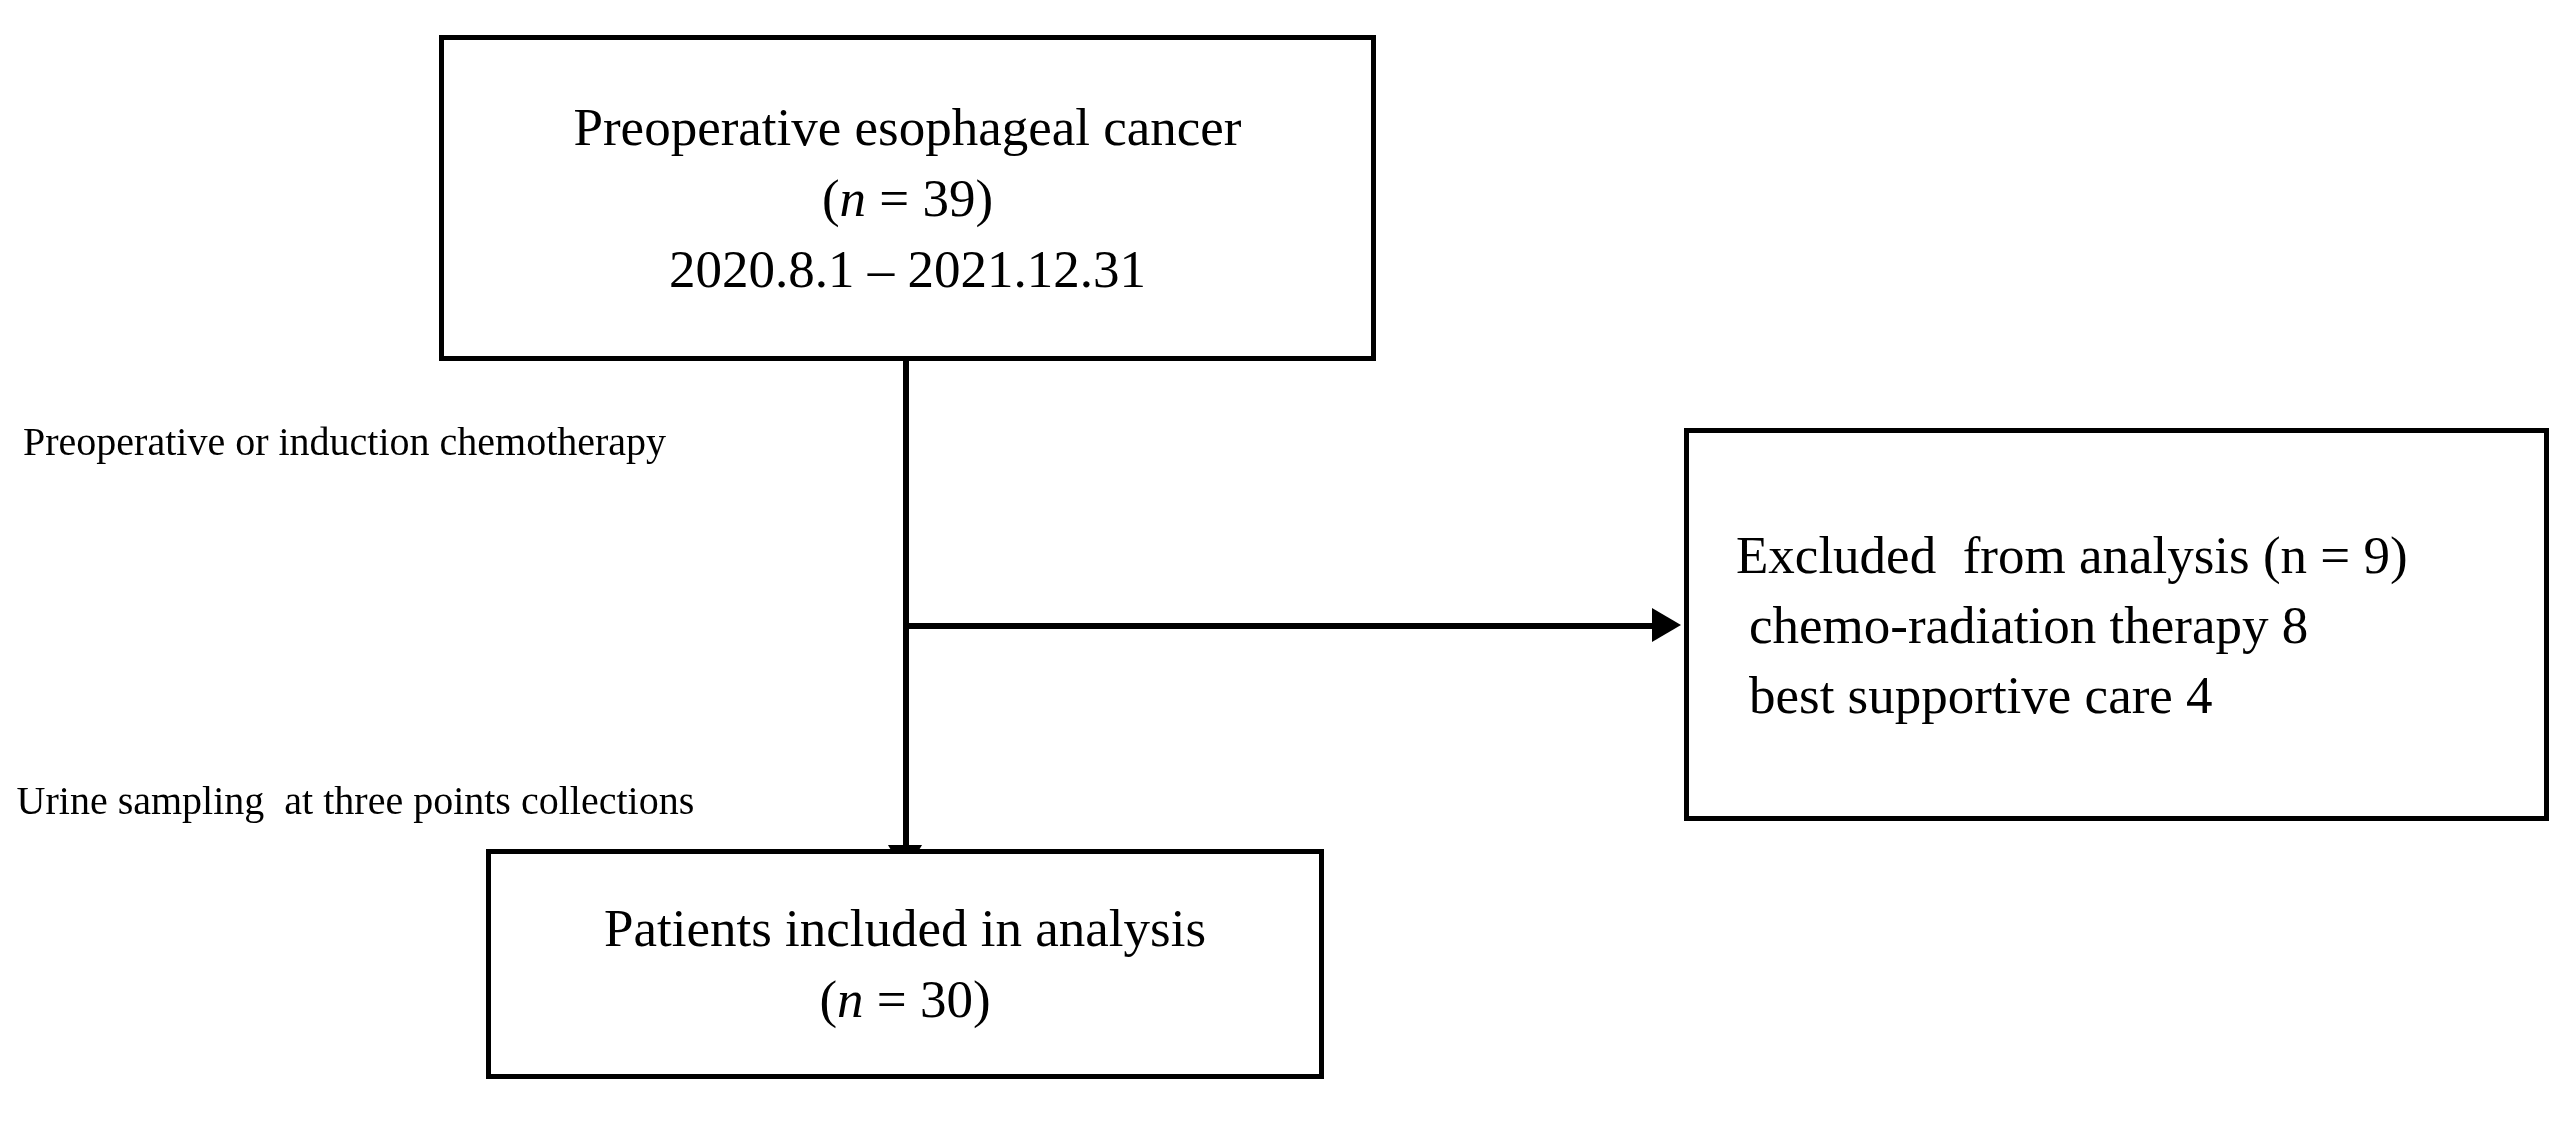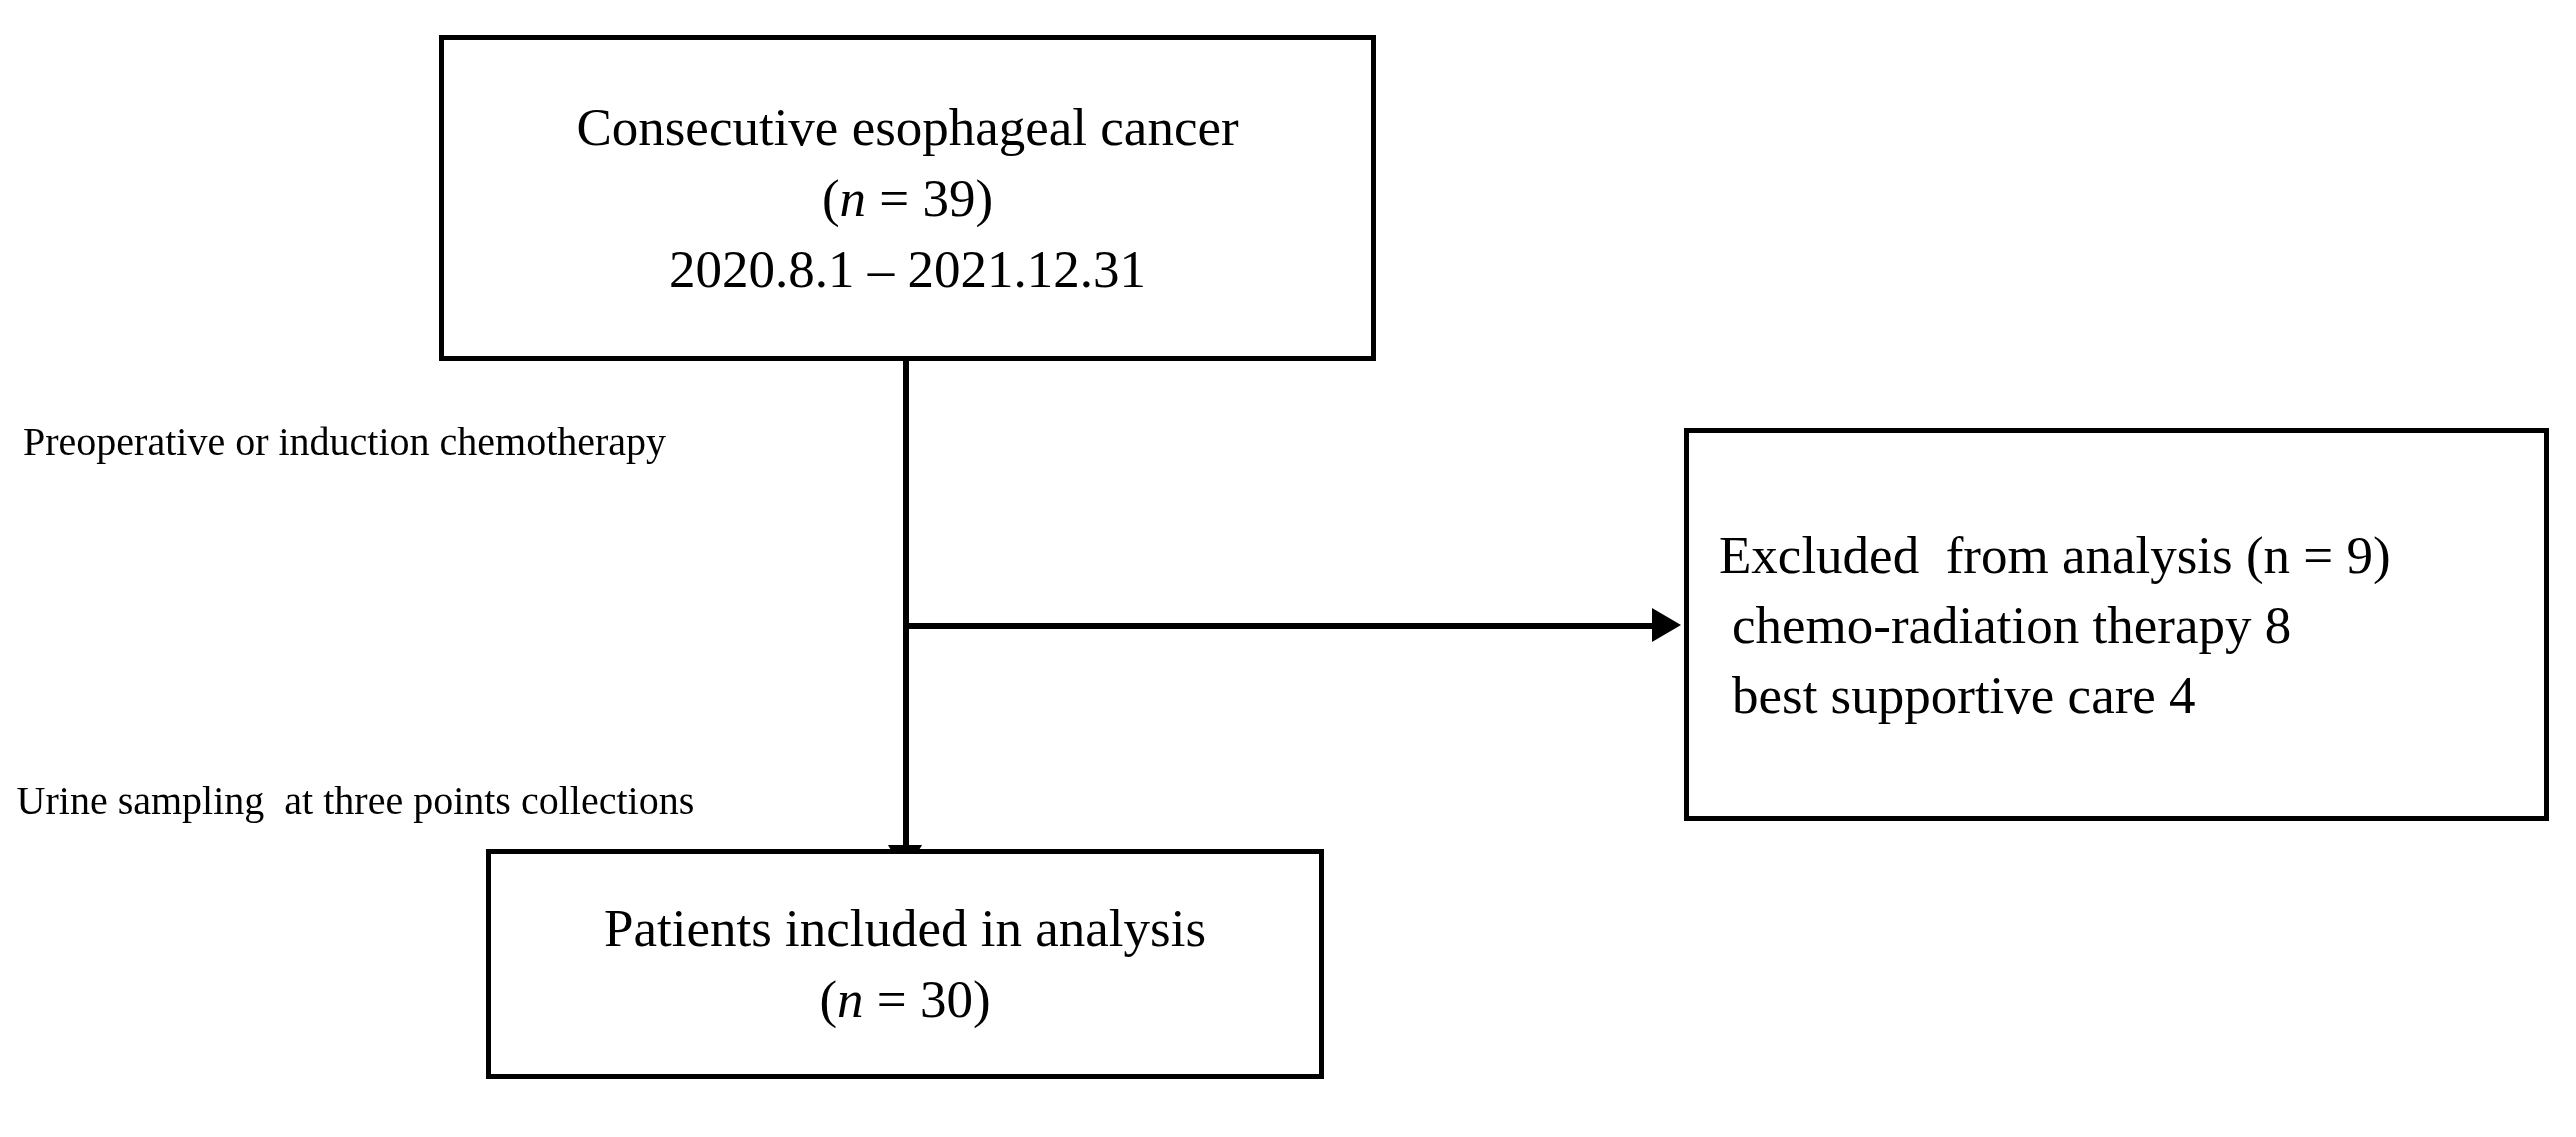--- a/index.html
+++ b/index.html
@@ -27,21 +27,21 @@
   }
   .box-line {
     font-size: 53px;
     line-height: 71px;
     white-space: pre-wrap;
   }
   .centered .box-line {
     text-align: center;
   }
   #excluded-box {
-    padding-left: 30px;
+    padding-left: 47px;
     padding-right: 9.2px;
   }
   #excluded-box .box-line {
     text-align: left;
     line-height: 70px;
   }
   #excluded-box .excl-item {
     padding-left: 13px;
   }
   .flow-label {
@@ -79,21 +79,21 @@
   .italic-var {
     font-style: italic;
   }
 </style>
 </head>
 <body>
 
 <div id="canvas">
 
   <div class="box centered" id="enrollment-box" style="left: 439px; top: 35px; width: 937px; height: 326px;">
-    <div class="box-line">Consecutive esophageal cancer</div>
+    <div class="box-line">Preoperative esophageal cancer</div>
     <div class="box-line"><span>(</span><span class="italic-var">n</span><span> = 39)</span></div>
     <div class="box-line">2020.8.1 – 2021.12.31</div>
   </div>
 
   <div class="vline" style="left: 903px; top: 361px; height: 486px;"></div>
   <div class="arrowhead-down" style="left: 888px; top: 845px;"></div>
 
   <div class="hline" style="left: 903px; top: 623px; width: 752px;"></div>
   <div class="arrowhead-right" style="left: 1652px; top: 608px;"></div>
 

